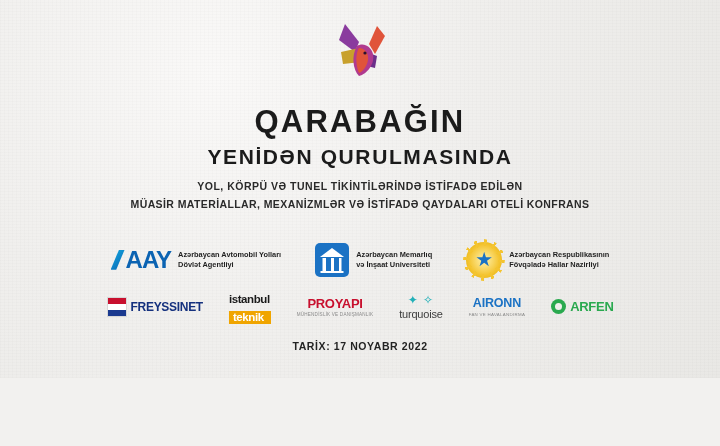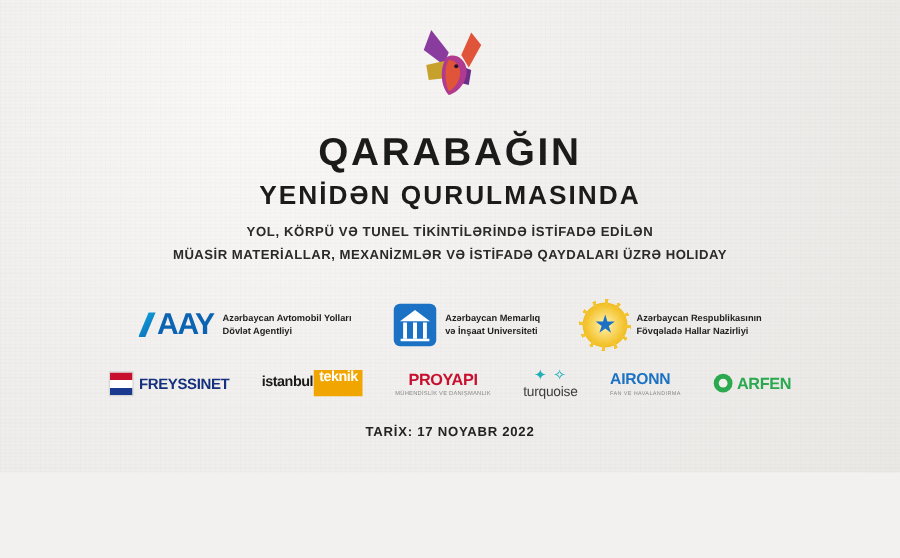--- a/index.html
+++ b/index.html
@@ -235,20 +235,21 @@
     letter-spacing: -0.3px;
   }
 
   
   .ist {
     display: flex;
     align-items: stretch;
     font-size: 11.5px;
     font-weight: bold;
     line-height: 1;
+    flex-direction: column;
   }
   .ist-a { color: #1a1a1a; padding: 5px 1px 5px 0; letter-spacing: -0.4px; }
   .ist-b { color: #ffffff; background: #f0a500; padding: 1px 4px; letter-spacing: -0.4px; }
 
   
   .proyapi {
     text-align: center;
   }
   .proyapi-main {
     font-size: 13px;
@@ -272,21 +273,21 @@
     letter-spacing: 1px;
   }
   .turq-text {
     font-size: 11px;
     color: #3d3d3d;
     letter-spacing: -0.2px;
     margin-top: 2px;
   }
 
   
-  .aironn { }
+  .aironn { text-align: center; }
   .aironn-main {
     font-size: 12.5px;
     font-weight: bold;
     color: #1b72c4;
     letter-spacing: -0.2px;
   }
   .aironn-sub {
     font-size: 4.4px;
     color: #8a8a8a;
     letter-spacing: 0.3px;
@@ -346,21 +347,21 @@
       <path d="M32 28 C38 24 46 28 48 36 C50 46 42 56 34 58 C28 52 26 38 32 28 Z" fill="#b03a8f"></path>
       <path d="M34 30 C40 30 44 36 43 42 C42 49 37 54 34 55 C31 48 30 36 34 30 Z" fill="#e0543a"></path>
       <circle cx="40" cy="35" r="1.6" fill="#2a1030"></circle>
     </svg>
   </div>
 
   <div class="headline-block">
     <div class="title-1">QARABAĞIN</div>
     <div class="title-2">YENİDƏN QURULMASINDA</div>
     <div class="subtitle-1">YOL, KÖRPÜ VƏ TUNEL TİKİNTİLƏRİNDƏ İSTİFADƏ EDİLƏN</div>
-    <div class="subtitle-2">MÜASİR MATERİALLAR, MEXANİZMLƏR VƏ İSTİFADƏ QAYDALARI ÜZRƏ HOLIDAY</div>
+    <div class="subtitle-2">MÜASİR MATERİALLAR, MEXANİZMLƏR VƏ İSTİFADƏ QAYDALARI OTELİ KONFRANS</div>
   </div>
 
   <div class="sponsors-primary">
 
     <div class="sponsor">
       <div class="sponsor-mark aay">
         <span class="aay-swoosh"></span>
         <span class="aay-text">AAY</span>
       </div>
       <div class="sponsor-text">Azərbaycan Avtomobil Yolları

